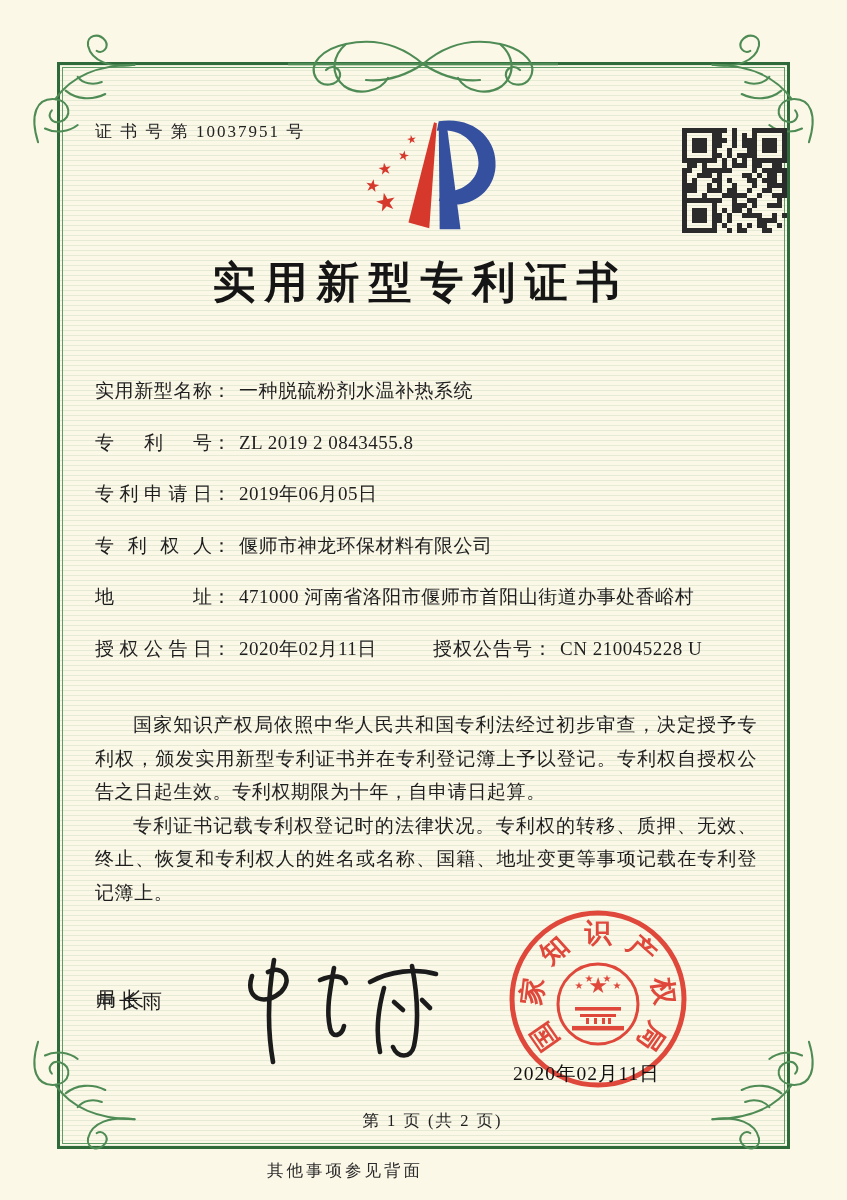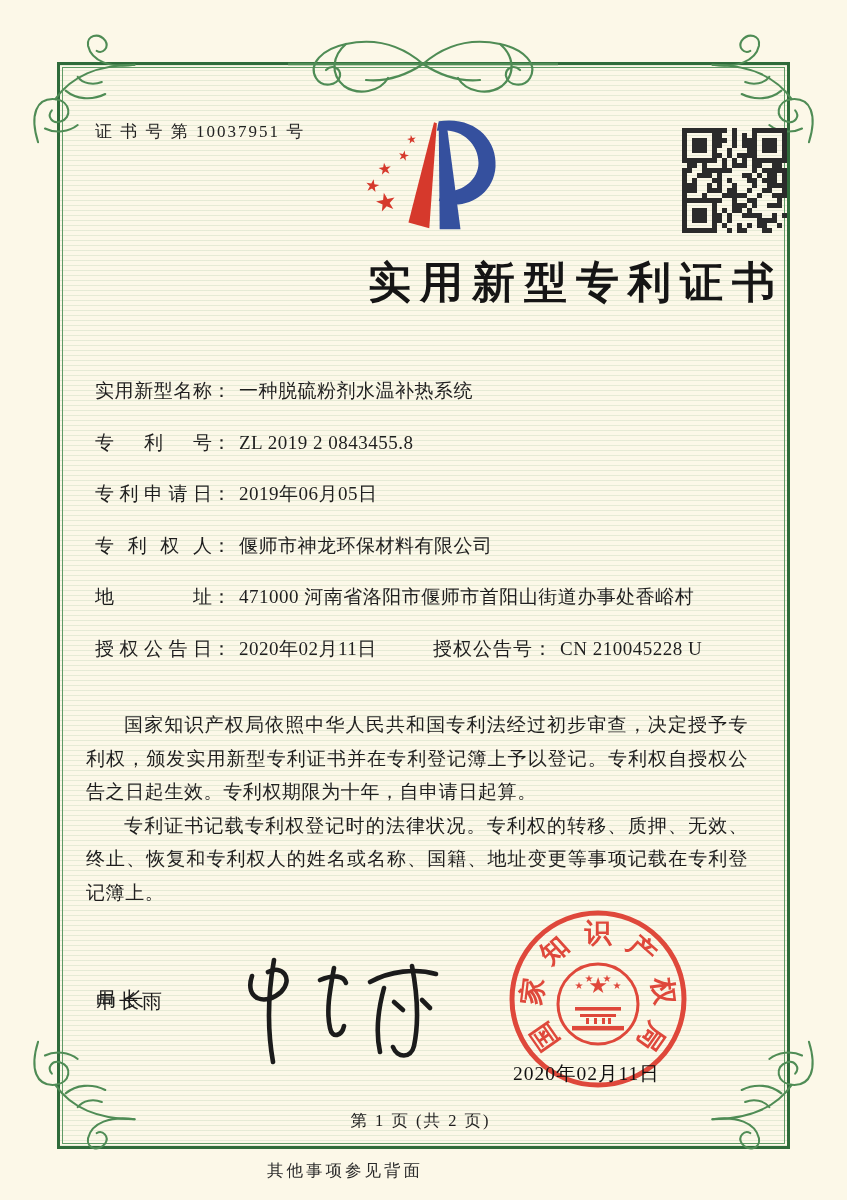--- a/index.html
+++ b/index.html
@@ -27,42 +27,42 @@
   .orn-tl{left:26px;top:32px;width:112px;height:112px;}
   .orn-tr{right:26px;top:32px;width:112px;height:112px;transform:scaleX(-1);}
   .orn-bl{left:26px;bottom:48px;width:112px;height:112px;transform:scaleY(-1);}
   .orn-br{right:26px;bottom:48px;width:112px;height:112px;transform:scale(-1,-1);}
   .orn-ct{left:288px;top:26px;width:270px;height:76px;}
   
   .cert-no{position:absolute;left:95px;top:120px;font-size:17px;letter-spacing:2px;color:#222;}
   .logo{position:absolute;left:350px;top:108px;width:168px;height:142px;}
   .qr{position:absolute;left:682px;top:128px;width:105px;height:105px;}
   .title{
-    position:absolute;left:57px;width:727px;top:254px;text-align:right;
+    position:absolute;left:57px;width:727px;top:254px;text-align:center;
     font-size:43px;font-weight:bold;letter-spacing:9px;color:#151515;
   }
   
   .fields{position:absolute;left:95px;top:366px;width:662px;font-size:19px;}
   .frow{position:relative;height:31px;margin-bottom:20.5px;white-space:nowrap;margin-top:12px;}
   .flabel{display:inline-block;width:117px;text-align:justify;text-align-last:justify;vertical-align:top;}
   .fcolon{display:inline-block;margin-right:8px;}
   .fvalue{letter-spacing:0.5px;}
   .pair2{position:absolute;left:338px;top:0;}
   .pair2 .flabel2{letter-spacing:1px;}
   
-  .paras{position:absolute;left:86px;top:708px;width:662px;font-size:19px;line-height:33.5px;
+  .paras{position:absolute;left:95px;top:708px;width:662px;font-size:19px;line-height:33.5px;
          text-align:justify;letter-spacing:0.6px;}
   .paras p{margin:0;text-indent:2em;}
   
   .director-title{position:absolute;left:96px;top:986px;font-size:20px;letter-spacing:8px;}
   .director-name{position:absolute;left:96px;top:988px;font-size:20px;letter-spacing:3px;}
   .signature{position:absolute;left:218px;top:946px;width:236px;height:124px;}
   .seal{position:absolute;left:505px;top:906px;width:186px;height:186px;opacity:0.93;}
   .seal-date{position:absolute;left:513px;top:1060px;font-size:19.5px;letter-spacing:1px;color:#111;z-index:5;}
-  .footer-page{position:absolute;left:57px;width:727px;top:1110px;text-align:center;font-size:16.5px;letter-spacing:2px;}
+  .footer-page{position:absolute;left:57px;width:727px;top:1110px;text-align:center;font-size:16.5px;letter-spacing:2px;padding-left:12px;}
   .back-note{position:absolute;left:0;width:690px;top:1160px;text-align:center;font-size:16.5px;letter-spacing:3px;color:#2a2a2a;}
   .qr svg,.logo svg,.signature svg,.seal svg{display:block;width:100%;height:100%;}
 </style>
 </head>
 <body>
 
 <svg width="0" height="0" style="position:absolute" aria-hidden="true">
   <symbol id="corner-orn" viewBox="0 0 130 130">
     <g fill="none" stroke="#4f8c55" stroke-width="2.4" stroke-linecap="round">
       <path d="M14,128 C4,96 12,76 34,78 C52,80 54,100 40,104 C30,107 24,98 30,91"></path>

